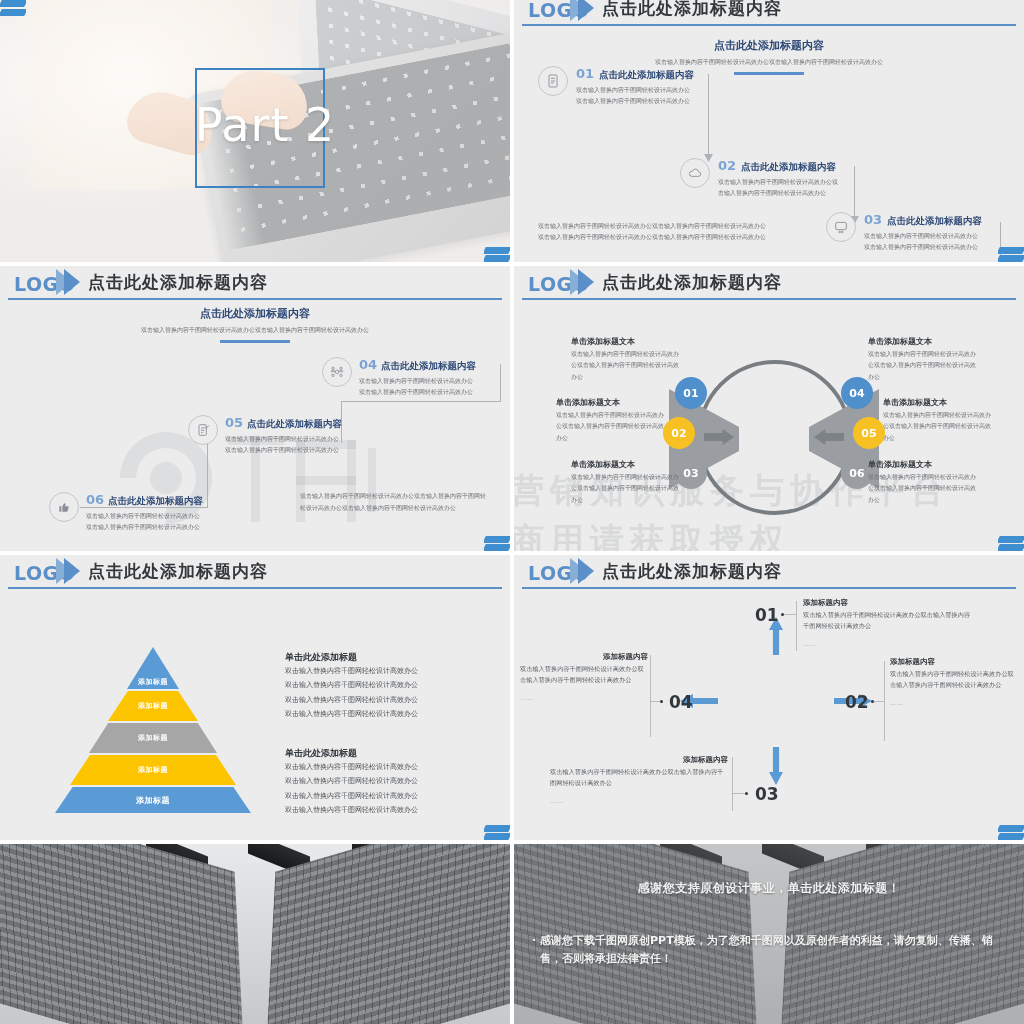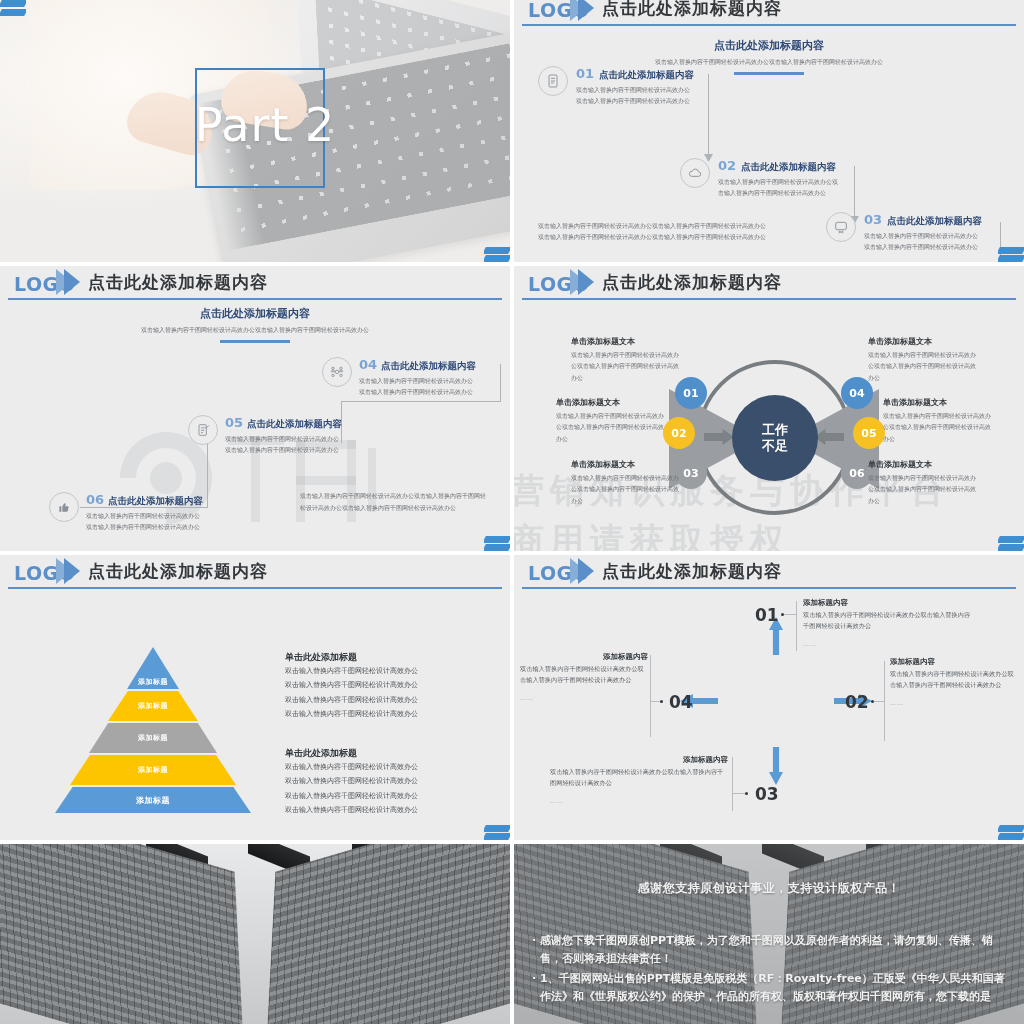--- a/index.html
+++ b/index.html
@@ -100,21 +100,21 @@
           font-size:13px; font-weight:700; line-height:1.25;}
   .bow{ position:absolute; top:34px; width:70px; height:100px; background:#9a9ea3; }
   .bow.l{ left:-10px; clip-path:polygon(0 0,100% 38%,100% 62%,0 100%); }
   .bow.r{ right:-10px; clip-path:polygon(100% 0,0 38%,0 62%,100% 100%); }
   .warrow{ position:absolute; top:74px; width:30px; height:16px; background:#7d8287;}
   .warrow.l{ left:25px; clip-path:polygon(0 25%,62% 25%,62% 0,100% 50%,62% 100%,62% 75%,0 75%); }
   .warrow.r{ right:25px; clip-path:polygon(100% 25%,38% 25%,38% 0,0 50%,38% 100%,38% 75%,100% 75%); }
   .dot{ position:absolute; width:32px; height:32px; border-radius:50%; color:#fff; font-size:11px; font-weight:700;
         display:flex; align-items:center; justify-content:center; font-family:"DejaVu Sans",sans-serif;}
   .dot.blue{ background:#4e8fcc; } .dot.yellow{ background:#f7c023; } .dot.gray{ background:#9a9ea3; }
-  .wtxt{ position:absolute; width:112px; }
+  .wtxt{ position:absolute; width:112px;font-family:Liberation Serif, serif; }
   .wtxt h4{ font-size:8px; color:#33383d; font-weight:700; }
   .wtxt p{ font-size:6px; color:#6b6f74; line-height:1.9; margin-top:2px; }
 
   
   #sE{ left:0; top:555px; width:510px; height:285px; }
   .pyr{ position:absolute; left:58px; top:58px; width:190px; height:160px; }
   .pl{ position:absolute; left:50%; transform:translateX(-50%); display:flex; align-items:center; justify-content:center;
        color:#fff; font-size:7px; font-weight:700; letter-spacing:.5px; }
   .rtxt h4{ font-size:9px; font-weight:700; color:#33383d; }
   .rtxt p{ font-size:7px; color:#4d5257; line-height:2.05; }
@@ -390,24 +390,20 @@
 
       <div class="wm wmBig" style="left:-4px;top:218px;">商用请获取授权</div>
       <div class="wm wmBig" style="left:-4px;top:168px;">营销知识服务与协作平台</div>
 
       <div class="wheel">
         <div class="wring"></div>
         <div class="bow l"></div>
         <div class="bow r"></div>
         <div class="warrow l"></div>
         <div class="warrow r"></div>
-        <div class="wcore">
-          <span>工作</span>
-          <span>不足</span>
-        </div>
         <div class="dot blue" style="left:-4px;top:22px;">01</div>
         <div class="dot yellow" style="left:-16px;top:62px;">02</div>
         <div class="dot gray" style="left:-4px;top:102px;">03</div>
         <div class="dot blue" style="right:-4px;top:22px;">04</div>
         <div class="dot yellow" style="right:-16px;top:62px;">05</div>
         <div class="dot gray" style="right:-4px;top:102px;">06</div>
       </div>
 
       <div class="wtxt" style="left:57px;top:36px;">
         <h4>单击添加标题文本</h4>
@@ -568,20 +564,19 @@
     <div class="city">
       <div class="ledge" style="left:40px;width:62px;transform:skewY(22deg);"></div>
       <div class="ledge" style="left:146px;width:62px;transform:skewY(22deg);"></div>
       <div class="ledge" style="left:248px;width:62px;transform:skewY(22deg);"></div>
       <div class="ledge" style="left:352px;width:62px;transform:skewY(22deg);"></div>
       <div class="ledge" style="left:452px;width:62px;transform:skewY(22deg);"></div>
       <div class="tower tL"></div>
       <div class="tower tR"></div>
       <div style="position:absolute;inset:0;background:rgba(120,124,128,.32);"></div>
     </div>
-    <div class="thankTitle">感谢您支持原创设计事业，支持设计版权产品！</div>
+    <div class="thankTitle">感谢您支持原创设计事业，单击此处添加标题！</div>
     <ul class="thankList">
       <li>感谢您下载千图网原创PPT模板，为了您和千图网以及原创作者的利益，请勿复制、传播、销售，否则将承担法律责任！</li>
-      <li>1、千图网网站出售的PPT模版是免版税类（RF：Royalty-free）正版受《中华人民共和国著作法》和《世界版权公约》的保护，作品的所有权、版权和著作权归千图网所有，您下载的是</li>
     </ul>
   </div>
 
 </div>
 
 </body></html>

